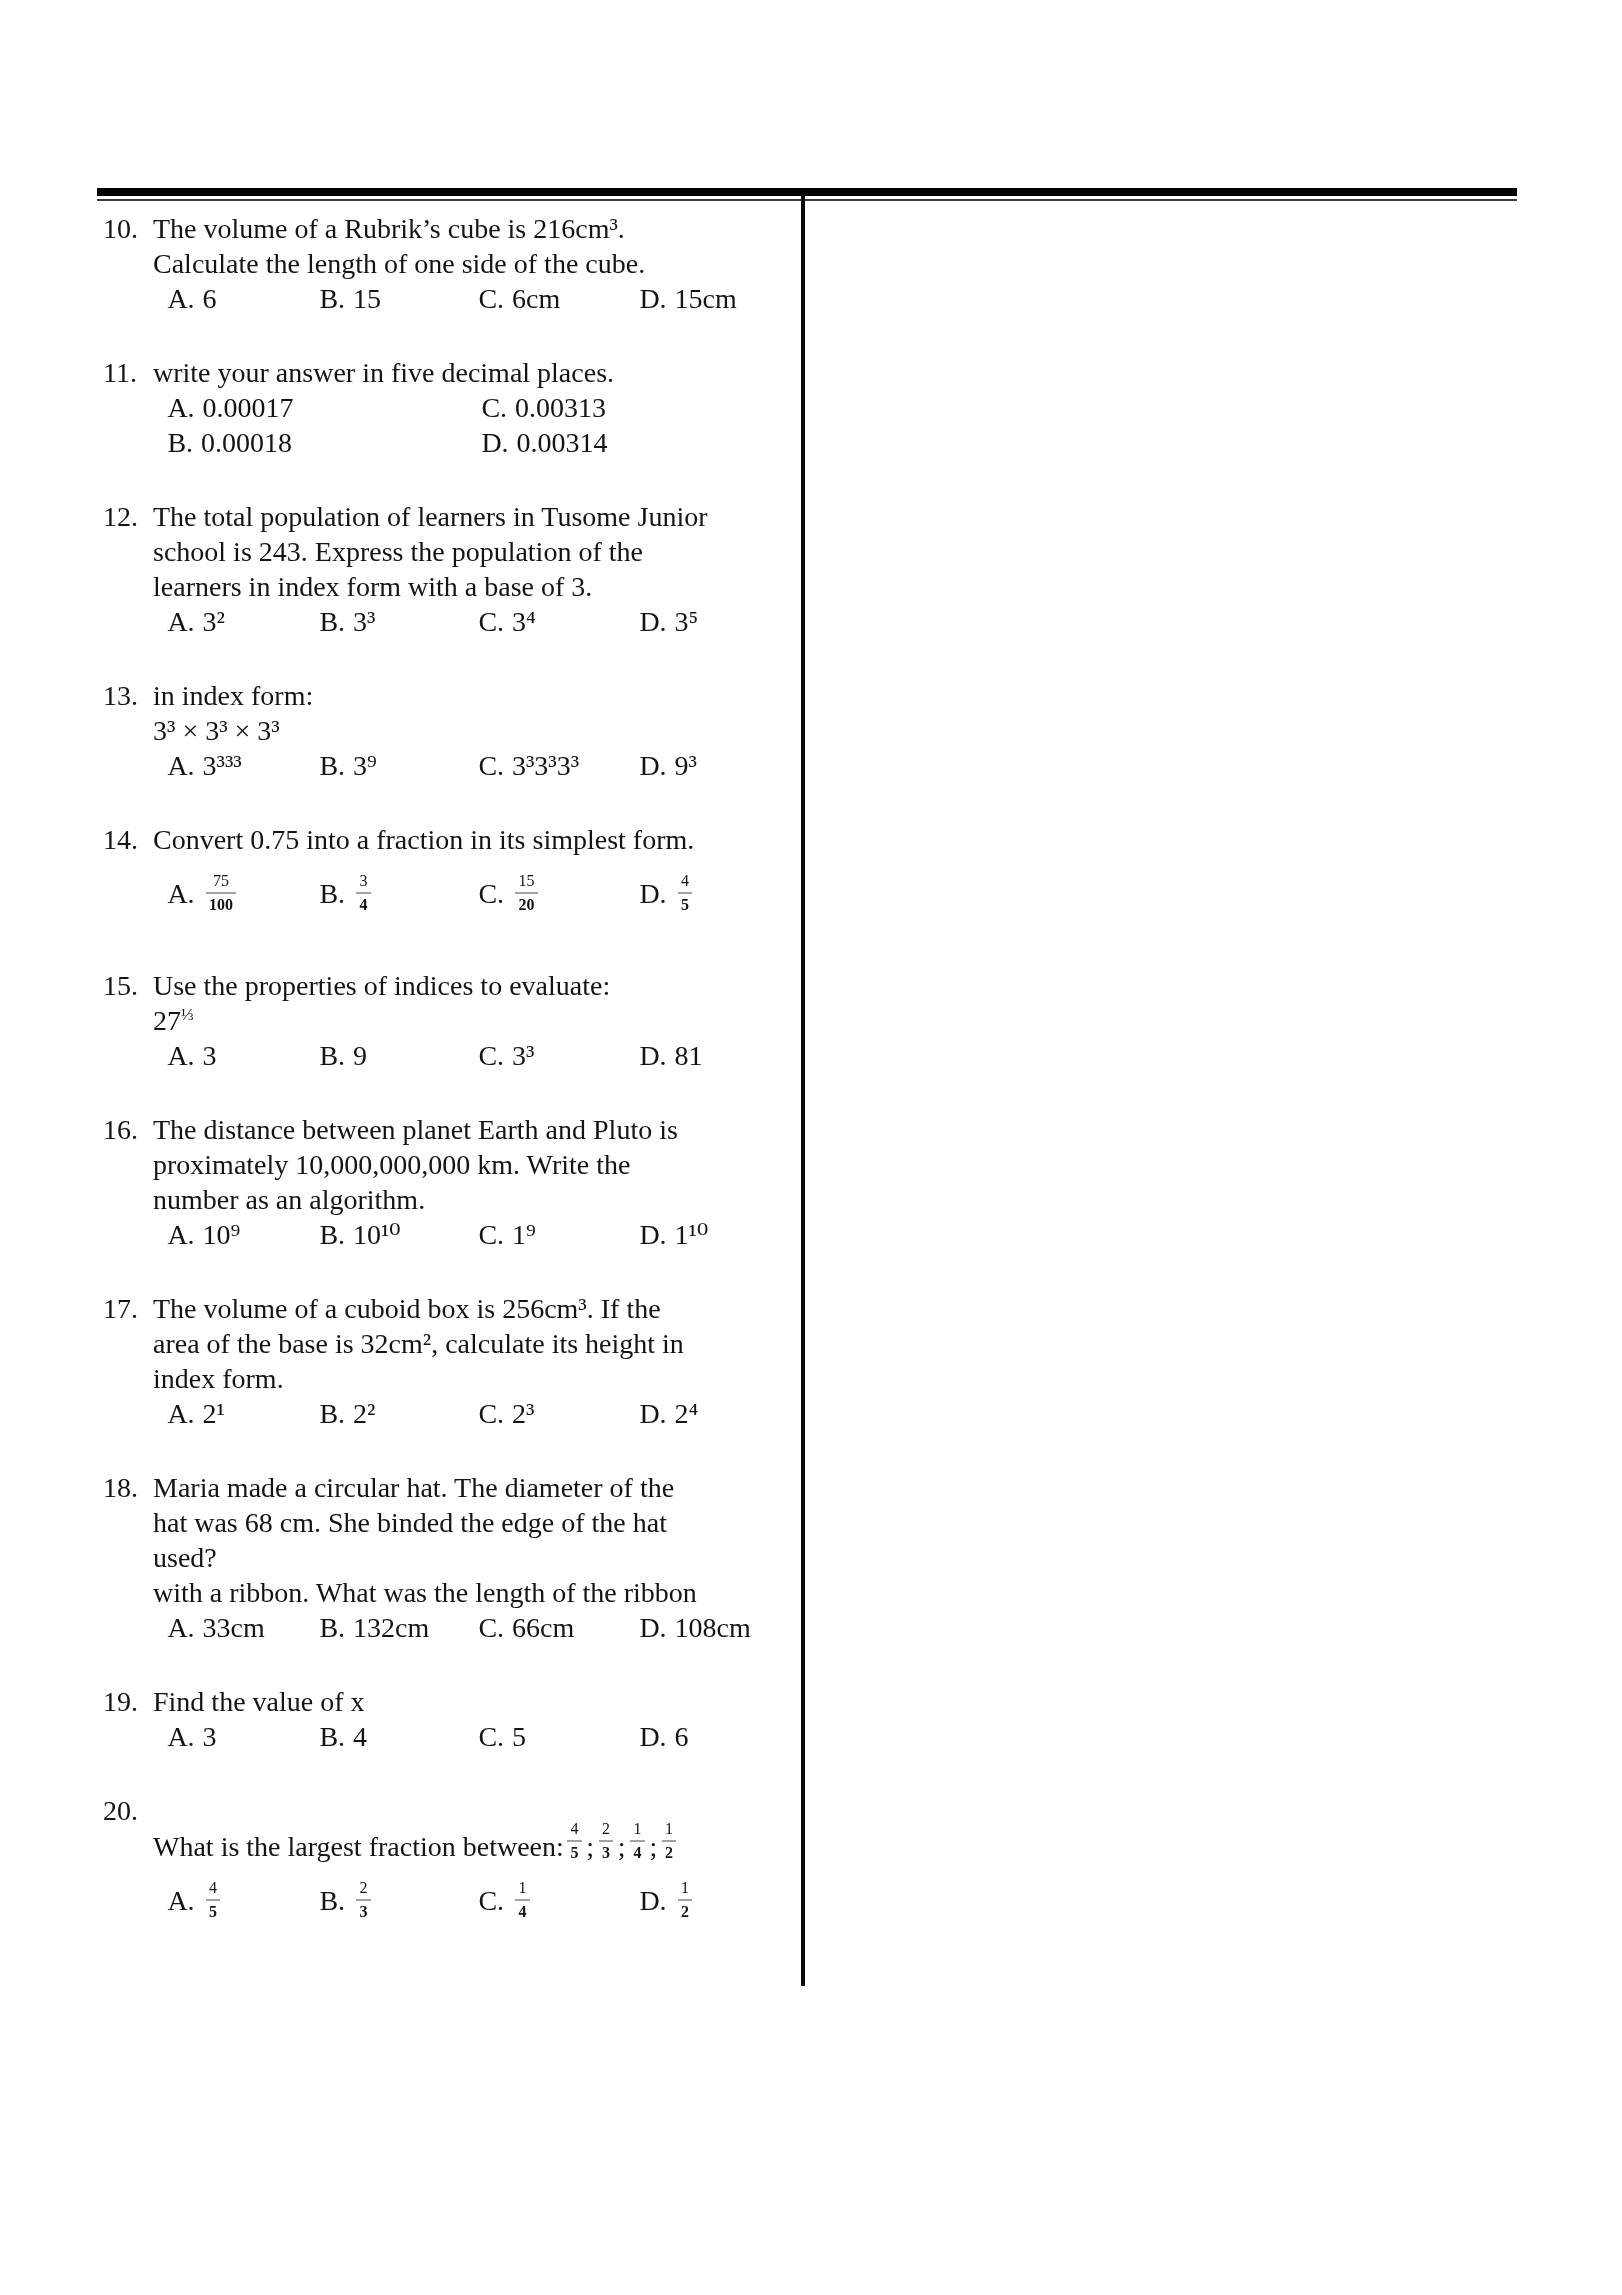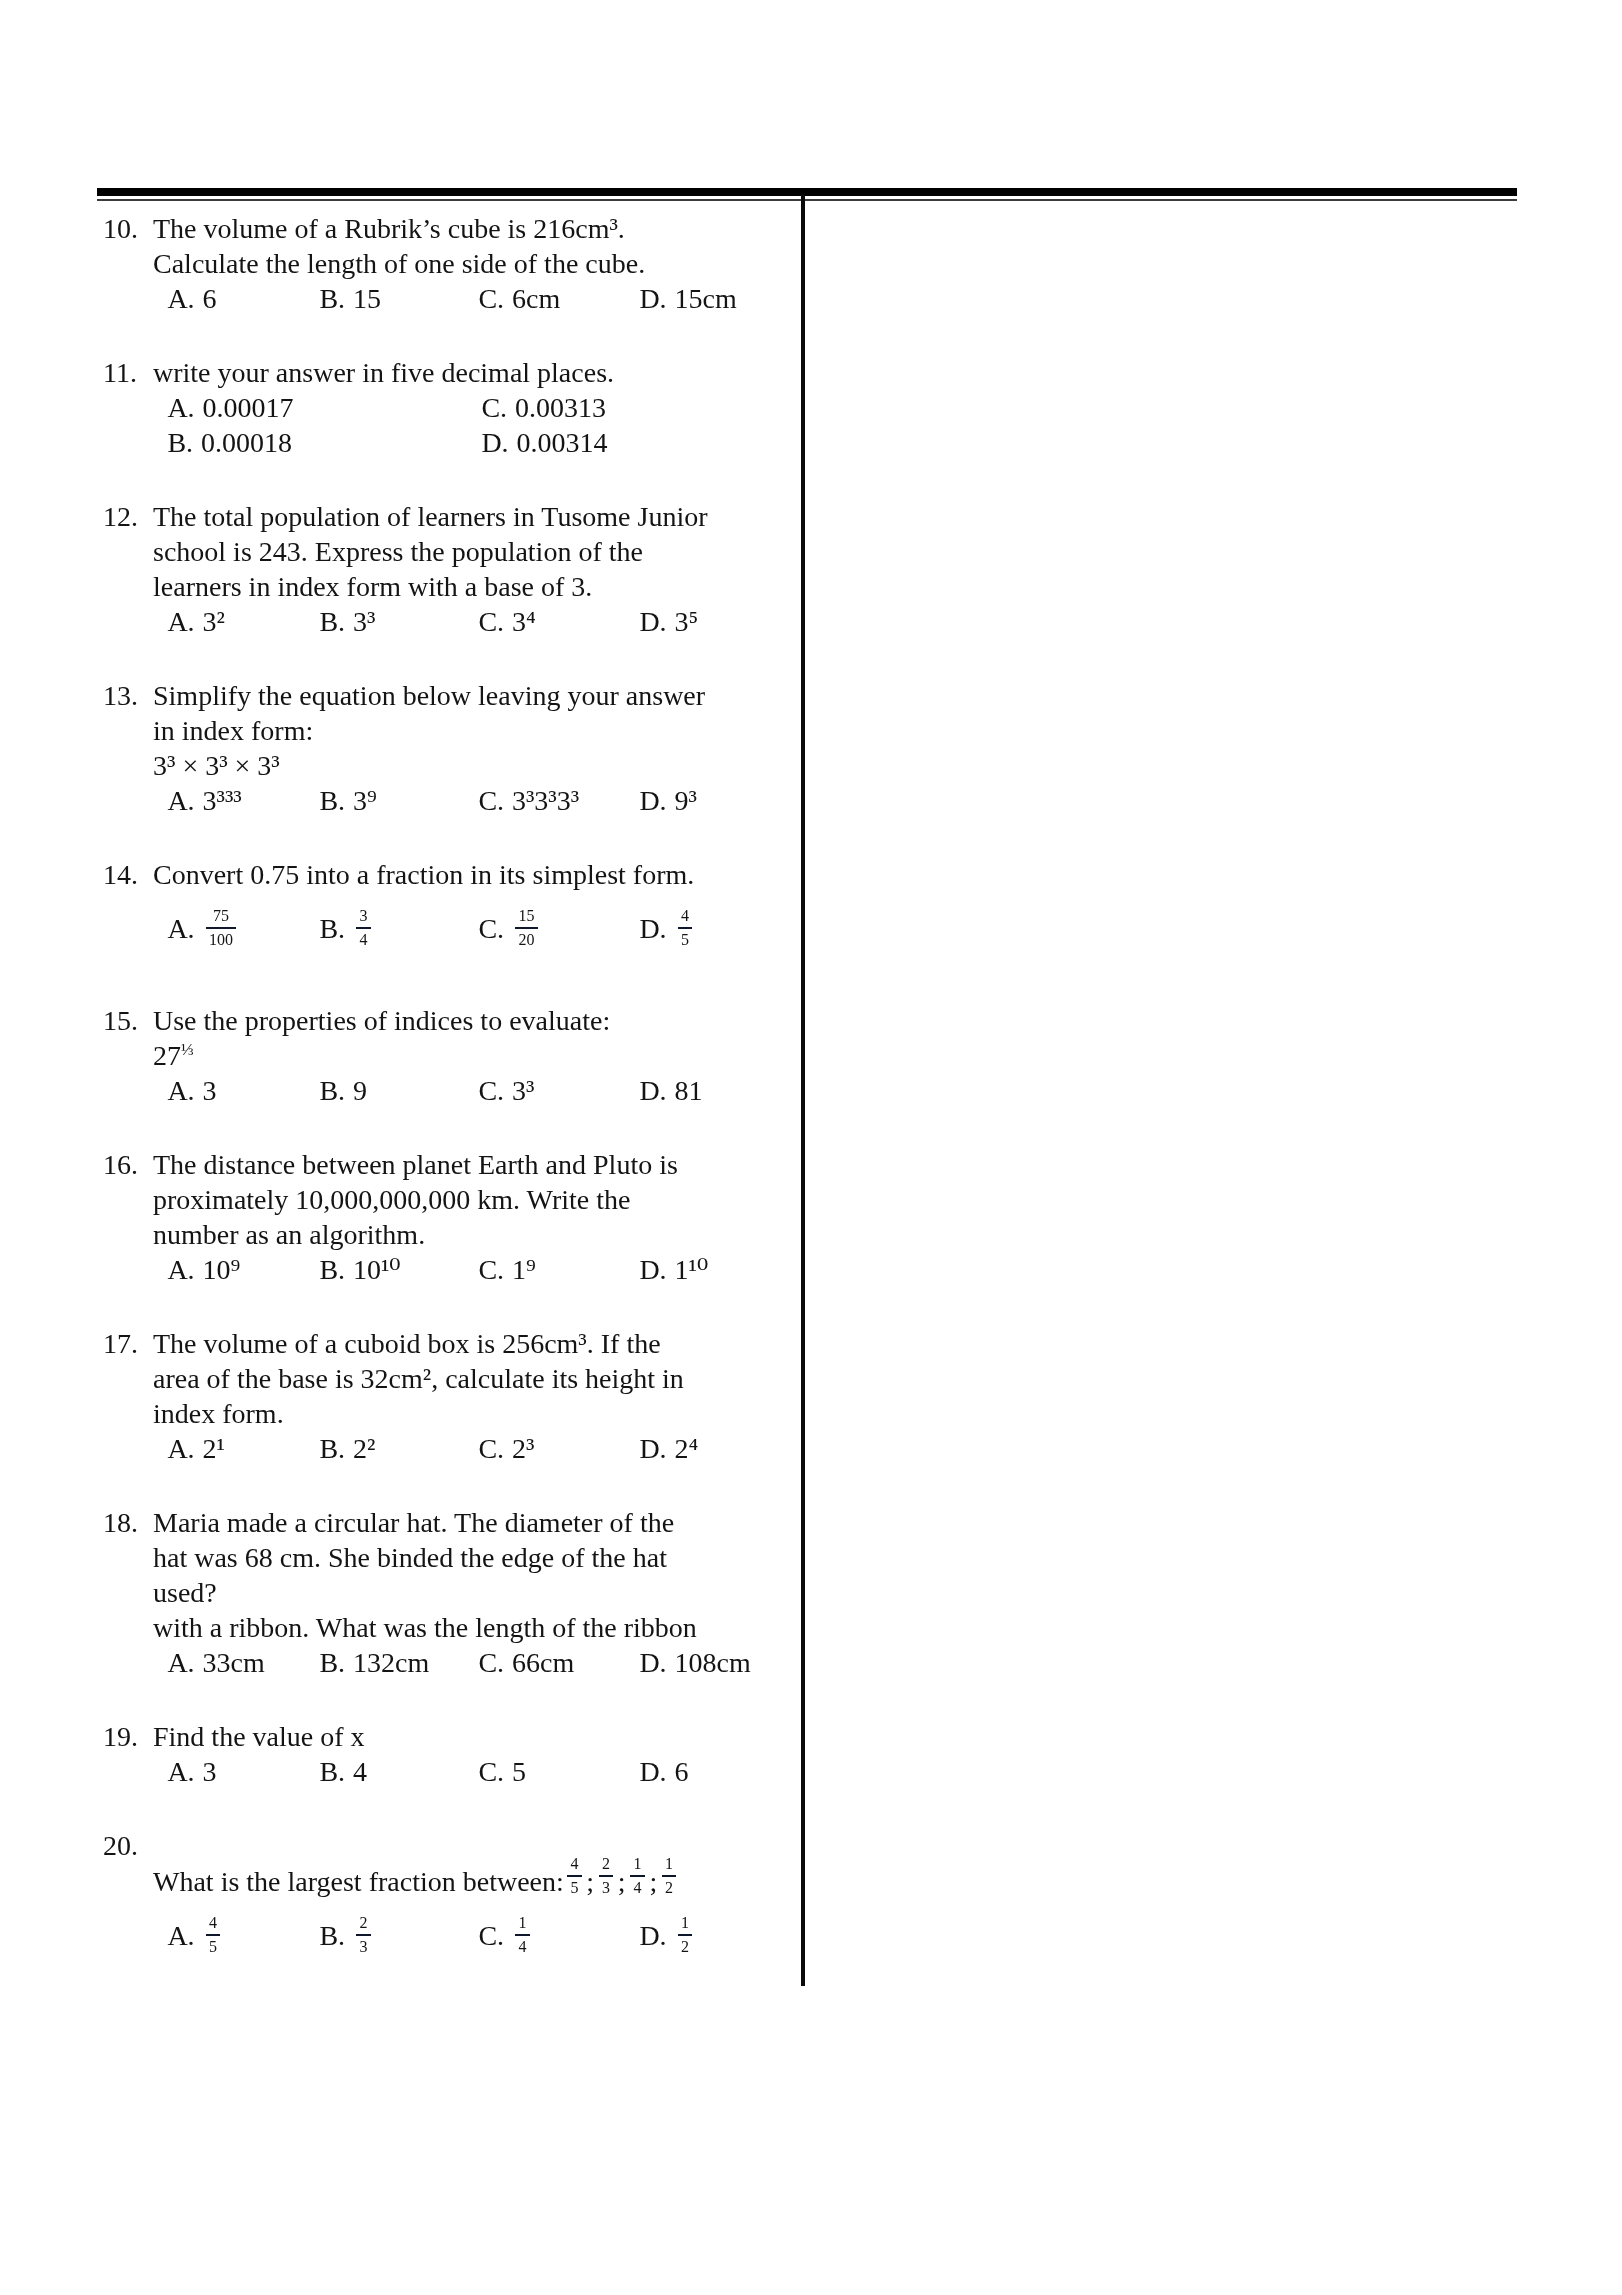--- a/index.html
+++ b/index.html
@@ -100,21 +100,22 @@
   .frac {
     display: inline-flex;
     flex-direction: column;
     align-items: center;
     font-size: 16px;
     line-height: 22px;
     margin: 0 3.3px;
     vertical-align: middle;
   }
   .frac .den {
-    border-top: 2px solid #0f172a;
+    border-top: 2px solid #a3a3a3;
+    font-weight: bold;
   }
   .frac .num, .frac .den {
     padding: 0 3.3px;
   }
   .sep {
     align-self: flex-end;
     padding: 0 1.3px;
   }
 </style>
 </head>
@@ -204,21 +205,20 @@
                 <span class="opt-label">D.</span>
                 <span class="opt-val"><span class="tk-text">3⁵</span></span>
               </span>
             </div>
           </div>
         </div>
       </div>
       <div class="question">
         <div class="qnum">13.</div>
         <div class="qbody">
-          <div class="qline"><span class="tk-text">Simplify the equation below leaving your answer</span></div>
           <div class="qline"><span class="tk-text">in index form:</span></div>
           <div class="qline"><span class="tk-text">3³ × 3³ × 3³</span></div>
           <div class="opts row4">
             <div class="opts-row row4">
               <span class="opt">
                 <span class="opt-label">A.</span>
                 <span class="opt-val"><span class="tk-text">3³³³</span></span>
               </span>
               <span class="opt">
                 <span class="opt-label">B.</span>

